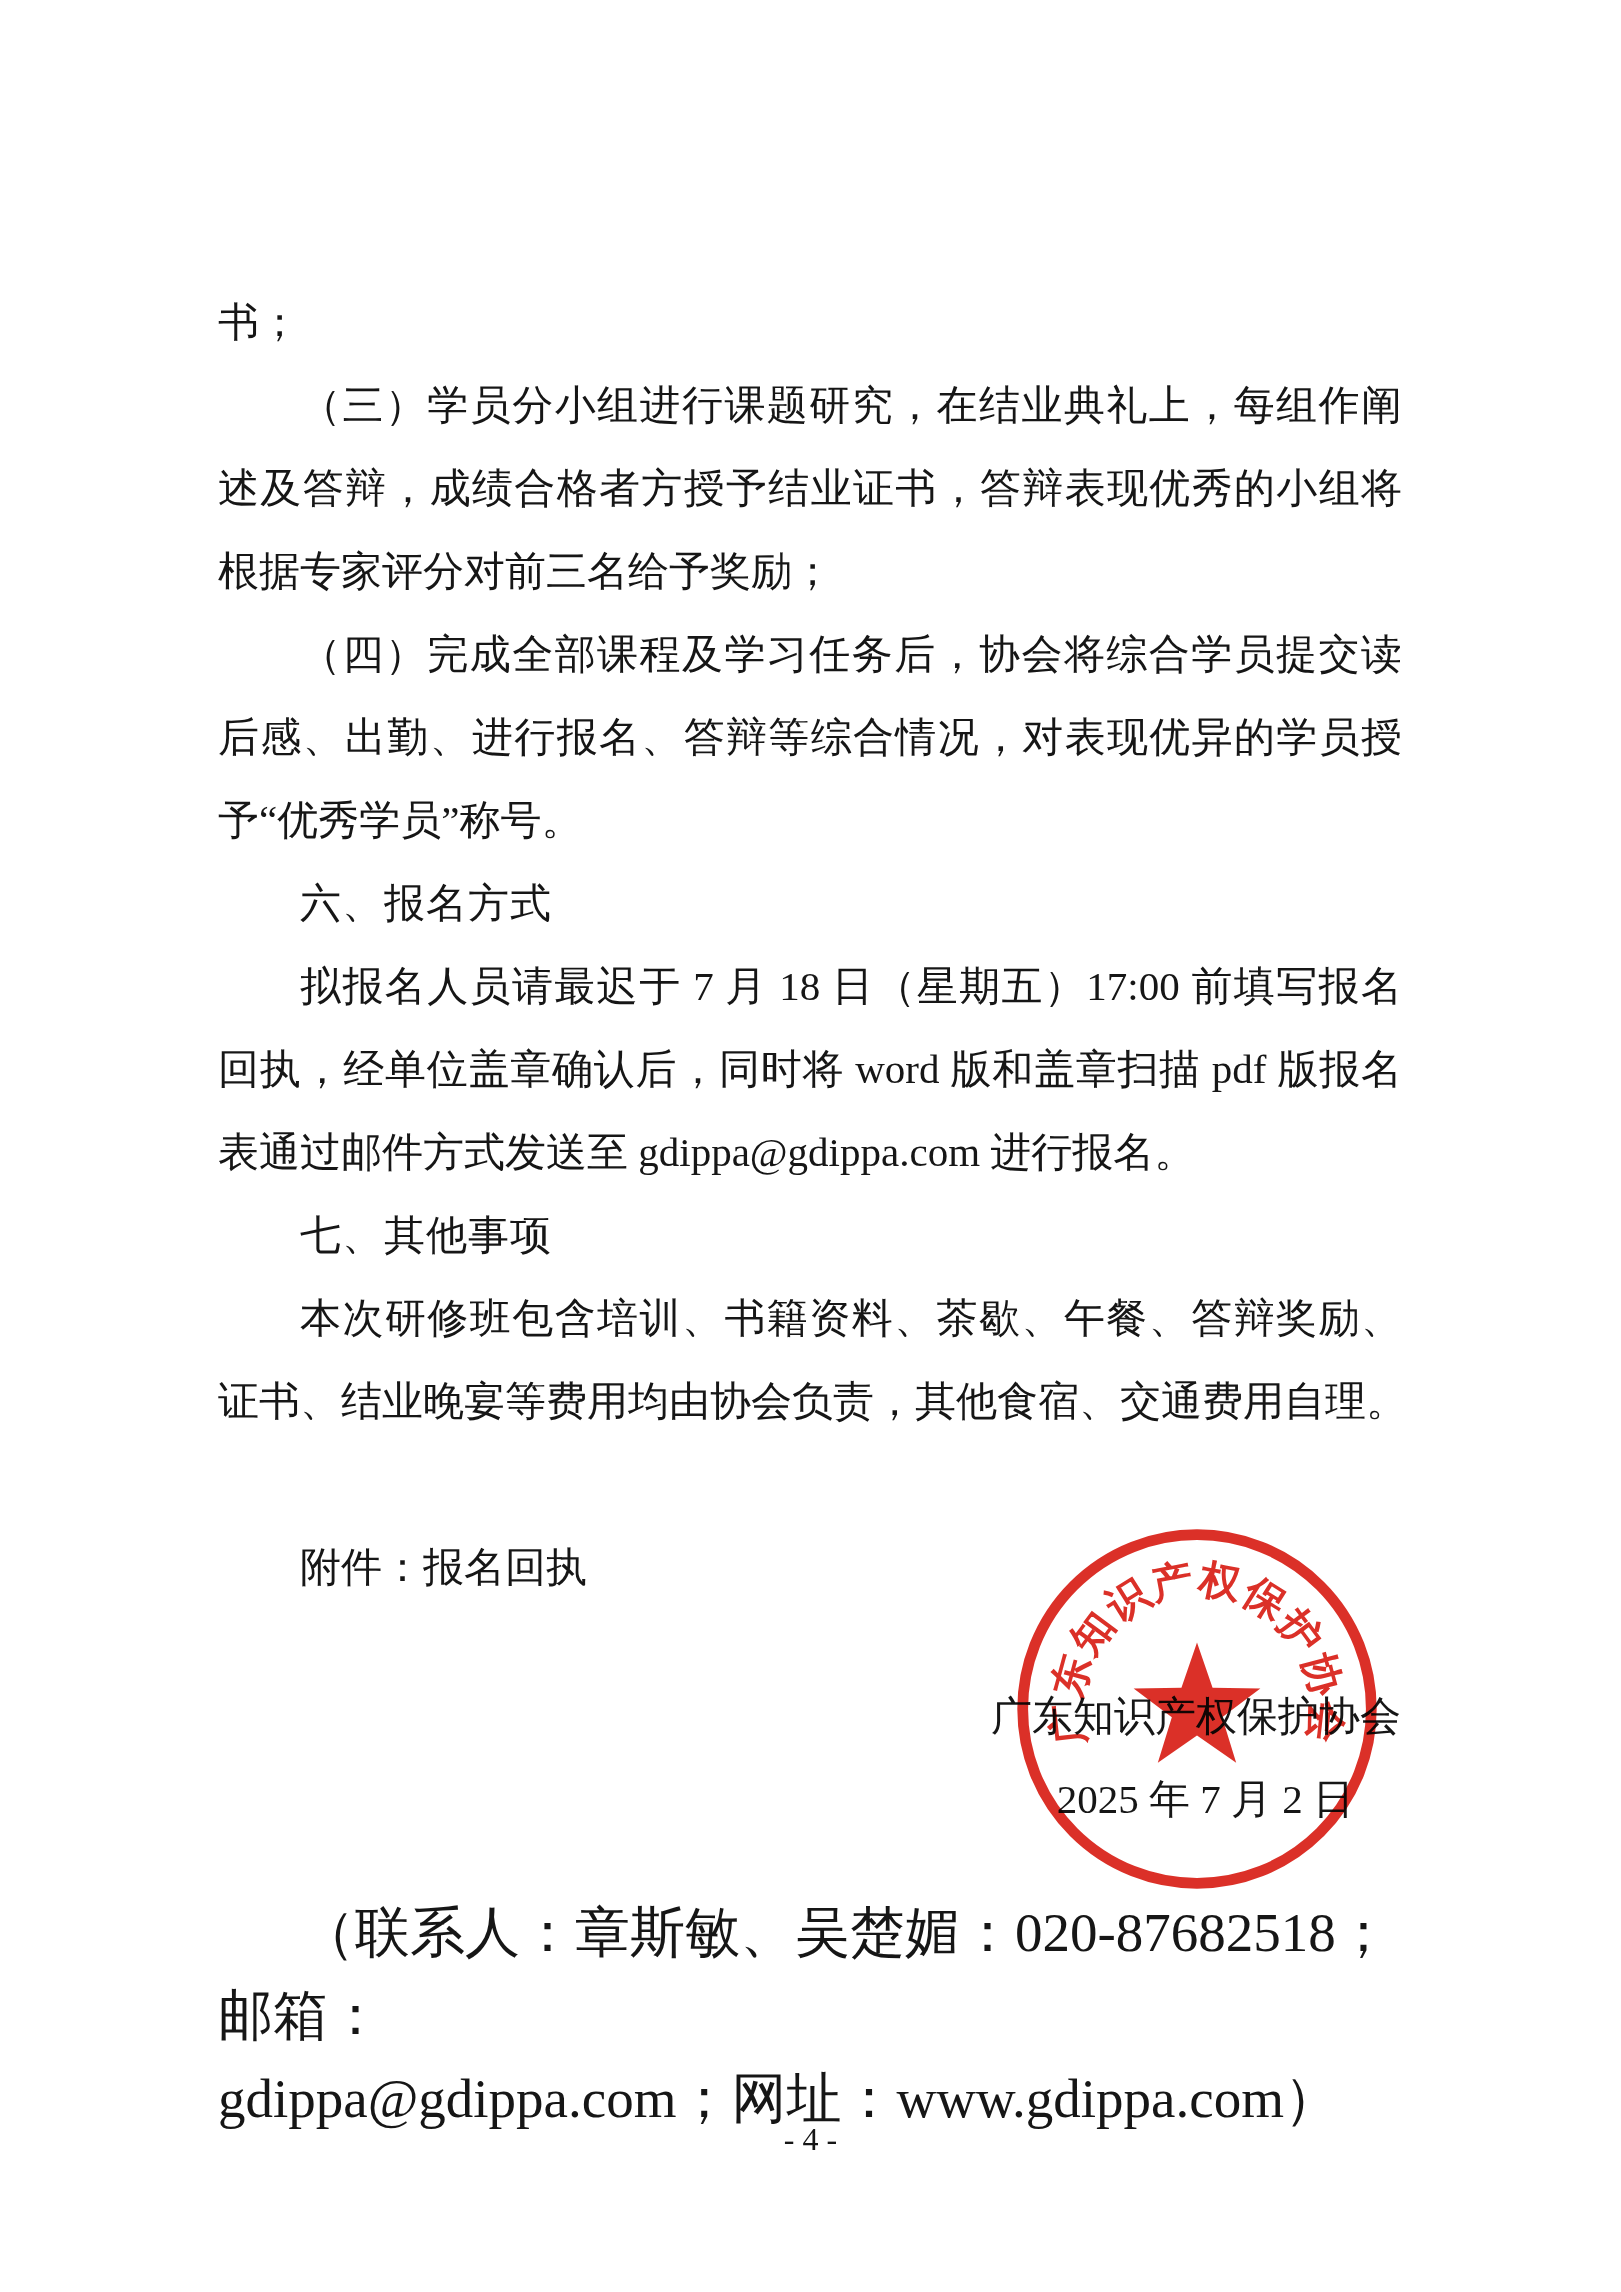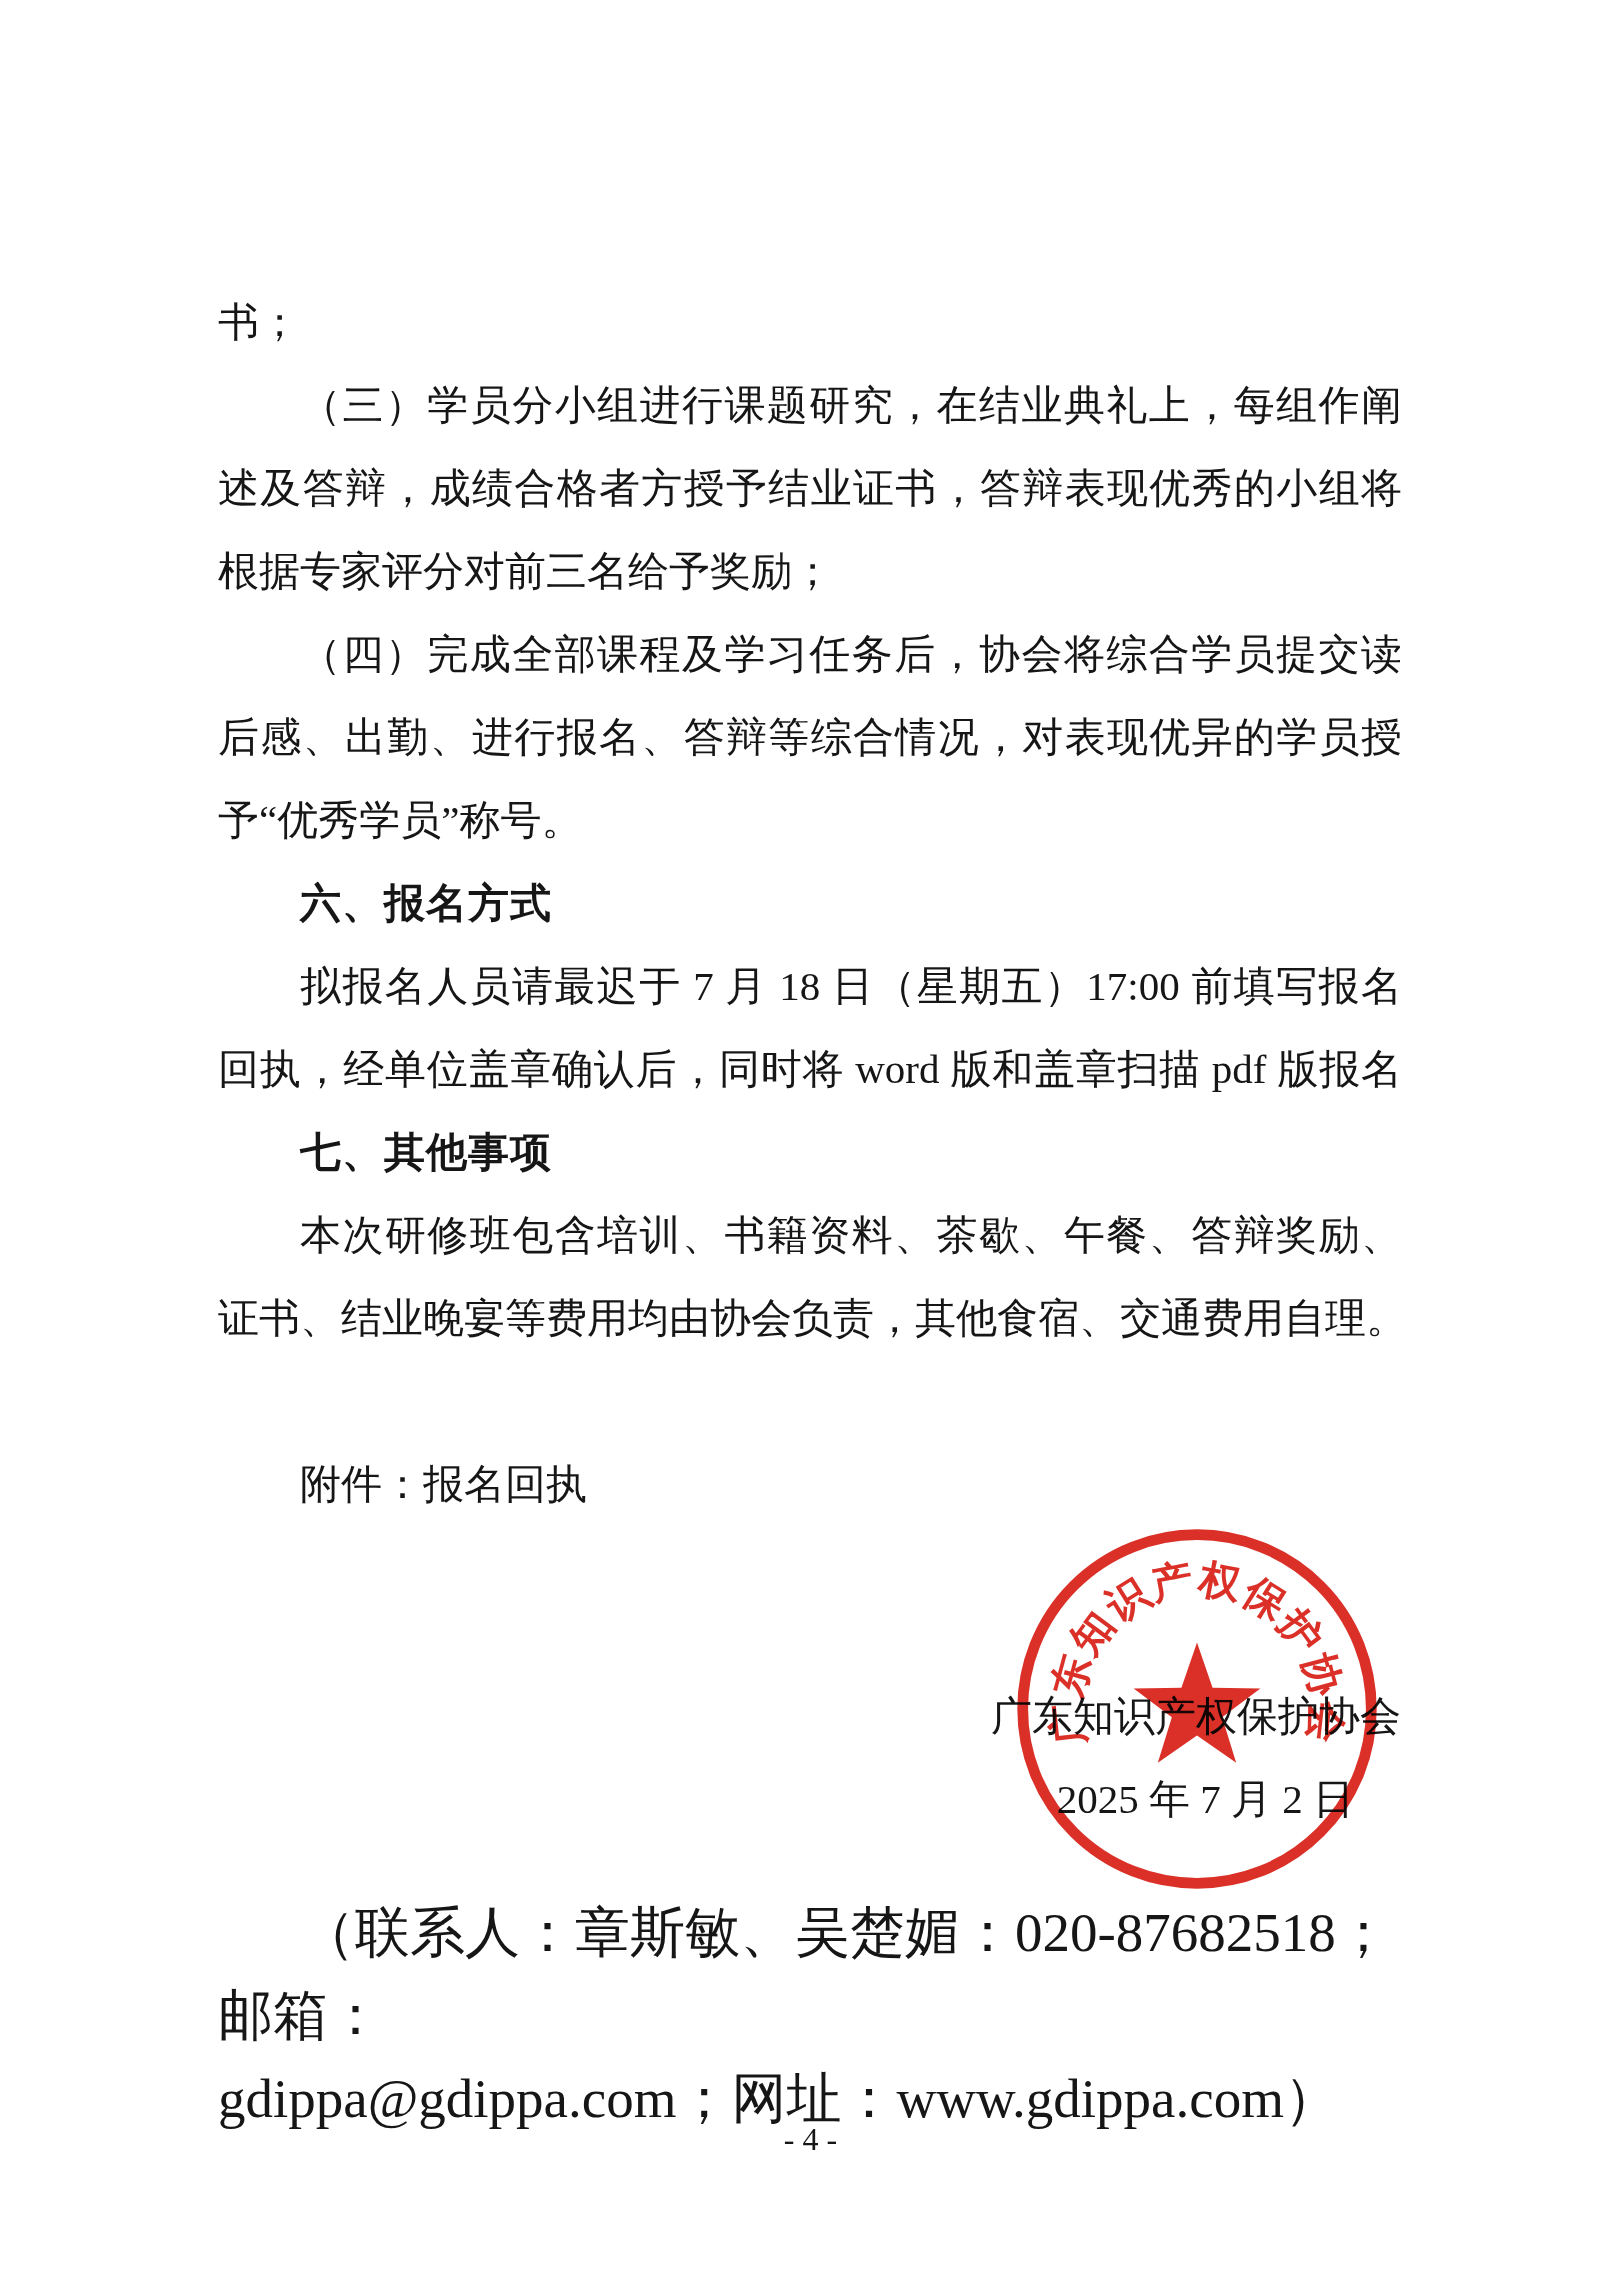--- a/index.html
+++ b/index.html
@@ -16,21 +16,21 @@
     position:absolute;
     left:218px;top:281px;width:1184px;
     font-size:41px;
     line-height:83px;
   }
   .ln{min-height:83px;}
   .ind{text-indent:82px;}
   .j{text-align:justify;text-align-last:justify;}
   .nowrap{white-space:nowrap;}
   .h{
-    font-weight:700;
+    font-weight:400;
     font-family:"Liberation Sans", sans-serif;
     letter-spacing:1px;
   }
   .sig-block{
     position:absolute;
     right:220px;top:1675px;
     text-align:right;
     font-size:41px;
     line-height:83px;
     z-index:1;
@@ -73,20 +73,21 @@
     <div class="ln">书；</div>
     <div class="ln ind j">（三）学员分小组进行课题研究，在结业典礼上，每组作阐</div>
     <div class="ln j">述及答辩，成绩合格者方授予结业证书，答辩表现优秀的小组将</div>
     <div class="ln">根据专家评分对前三名给予奖励；</div>
     <div class="ln ind j">（四）完成全部课程及学习任务后，协会将综合学员提交读</div>
     <div class="ln j">后感、出勤、进行报名、答辩等综合情况，对表现优异的学员授</div>
     <div class="ln">予“优秀学员”称号。</div>
     <div class="ln ind h">六、报名方式</div>
     <div class="ln ind j">拟报名人员请最迟于 7 月 18 日（星期五）17:00 前填写报名</div>
     <div class="ln j">回执，经单位盖章确认后，同时将 word 版和盖章扫描 pdf 版报名</div>
+    <div class="ln">表通过邮件方式发送至 gdippa@gdippa.com 进行报名。</div>
     <div class="ln ind h">七、其他事项</div>
     <div class="ln ind j">本次研修班包含培训、书籍资料、茶歇、午餐、答辩奖励、</div>
     <div class="ln nowrap">证书、结业晚宴等费用均由协会负责，其他食宿、交通费用自理。</div>
     <div class="ln"></div>
     <div class="ln ind">附件：报名回执</div>
   </div>
 
   <div class="sig-block">
     <div>广东知识产权保护协会</div>
     <div class="sig-date">2025 年 7 月 2 日</div>

